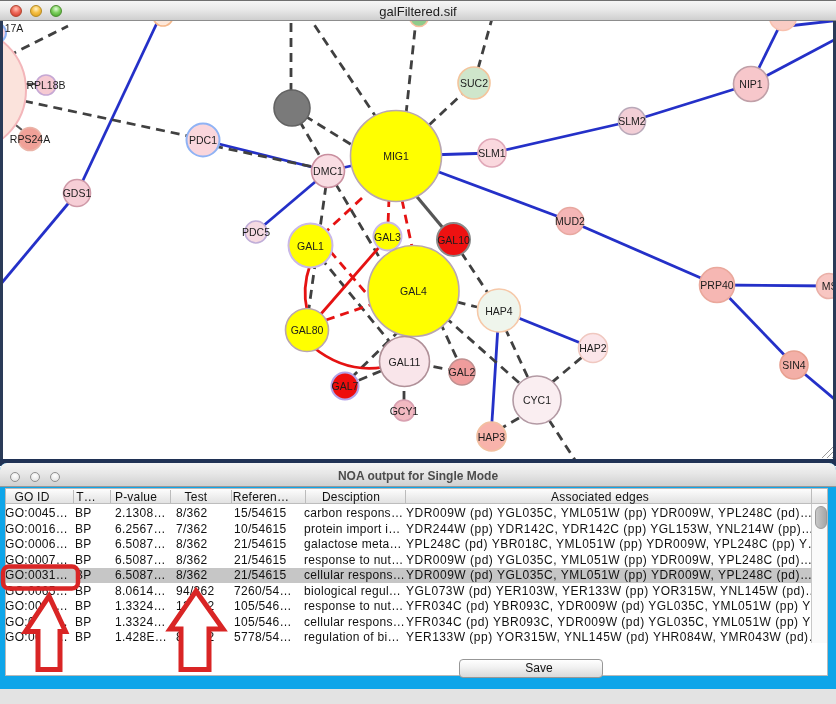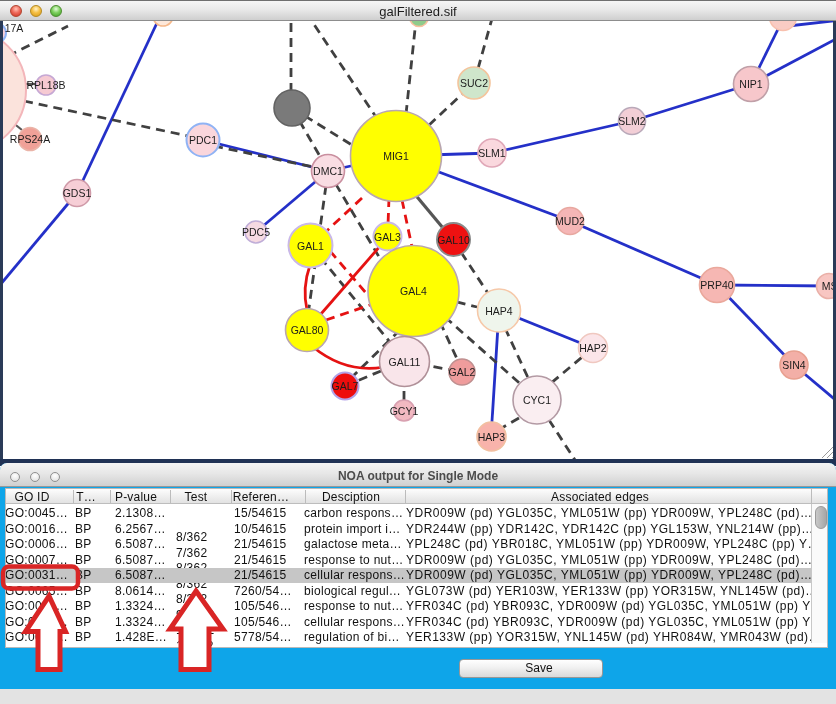--- a/index.html
+++ b/index.html
@@ -25,31 +25,31 @@
   #dlg{position:absolute;left:0;top:463px;width:836px;height:241px;background:#0ea5e9;
        border-radius:7px 7px 0 0;}
   #tbar2{position:absolute;left:0;top:0;width:836px;height:24px;
          background:linear-gradient(#f4f4f4,#e7e7e7 45%,#d0d0d0);
          border-bottom:1px solid #989898;border-radius:7px 7px 0 0;box-sizing:border-box;}
   #tbar2 .ttl{position:absolute;left:0;right:0;top:6px;text-align:center;
          font-size:12px;font-weight:bold;color:#4c4c4c;}
   .gl{position:absolute;top:8.5px;width:10px;height:10px;border-radius:50%;box-sizing:border-box;
       border:1.5px solid #909090;background:radial-gradient(circle at 50% 35%,#ffffff,#dcdcdc);}
   
-  #tbl{position:absolute;left:5px;top:25px;width:823px;height:160px;background:#fff;
+  #tbl{position:absolute;left:5px;top:25px;width:823px;height:188px;background:#fff;
        border:1px solid #b9b9b9;box-sizing:border-box;overflow:hidden;font-size:12px;color:#111;letter-spacing:0.3px;}
   #thead{position:absolute;left:0;top:0;width:100%;height:15px;
          background:linear-gradient(#fdfdfd,#eeeeee 55%,#e2e2e2);
          border-bottom:1px solid #bdbdbd;box-sizing:border-box;}
   #thead span{position:absolute;top:0.5px;transform:translateX(-50%);font-size:12px;color:#111;letter-spacing:0.2px;}
   .hsep{position:absolute;top:1px;width:1px;height:13px;background:#bcbcbc;}
   .row{position:absolute;left:0;width:805px;height:15.55px;white-space:nowrap;}
   .row span{position:absolute;top:0.5px;}
   .sel{background:#c6c6c6;}
-  .c0{left:-1px;} .c1{left:69px;} .c2{left:109px;} .c3{left:170px;margin-top:24px;} .c4{left:228px;}
+  .c0{left:-1px;} .c1{left:69px;} .c2{left:109px;} .c3{left:170px;} .c4{left:228px;}
   .c5{left:298px;} .c6{left:400px;letter-spacing:0.5px;}
   
   #sbar{position:absolute;left:805px;top:15px;width:17px;height:139px;background:#fafafa;
         border-left:1px solid #c8c8c8;box-sizing:border-box;}
   #sthumb{position:absolute;left:3px;top:2px;width:10px;height:21px;border-radius:6px;
         background:linear-gradient(90deg,#c8c8c8,#a6a6a6);border:1px solid #9a9a9a;}
   #scorner{position:absolute;left:805px;top:0;width:17px;height:15px;
         background:linear-gradient(#fdfdfd,#e2e2e2);border-left:1px solid #bcbcbc;
         border-bottom:1px solid #bdbdbd;box-sizing:border-box;}
   

